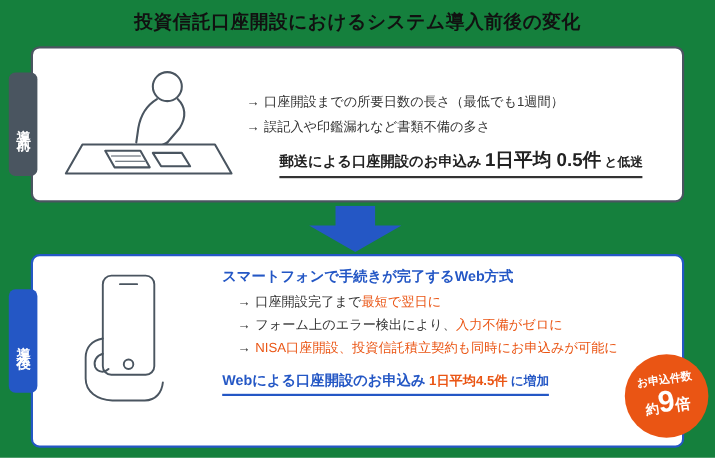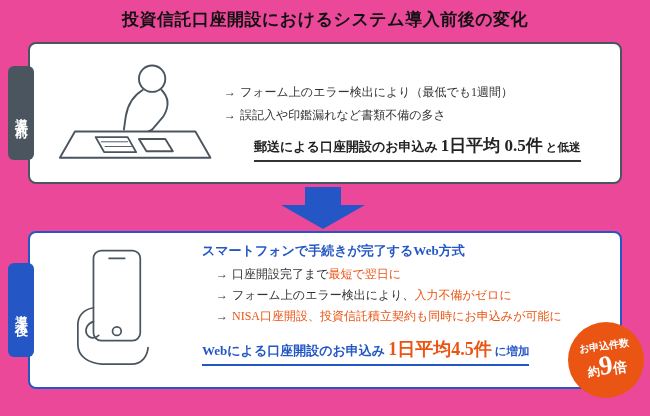--- a/index.html
+++ b/index.html
@@ -4,23 +4,22 @@
 <style>
   * { box-sizing: border-box; margin: 0; padding: 0; }
   body {
     font-family: "Liberation Sans", "DejaVu Sans", sans-serif;
     background: #ffffff;
   }
   .canvas {
     position: relative;
     width: 650px;
     height: 416px;
-    background: #ec4899;
+    background: #15803d;
     overflow: hidden;
-    font-family: Liberation Serif, serif;
   }
   .title {
     position: absolute;
     top: 8px; left: 0; width: 100%;
     text-align: center;
     font-size: 17px;
     font-weight: bold;
     color: #111111;
     letter-spacing: 0.5px;
   }
@@ -29,21 +28,21 @@
     left: 28px;
     width: 594px;
     background: #ffffff;
     border-radius: 8px;
   }
   .panel.before {
     top: 42px; height: 142px;
     border: 2px solid #4a5560;
   }
   .panel.after {
-    top: 231px; height: 158px;
+    top: 231px; height: 176px;
     border: 2px solid #2457c5;
   }
   .side-tab {
     position: absolute;
     left: 8px;
     width: 26px;
     height: 94px;
     border-radius: 6px;
     color: #ffffff;
     font-size: 13px;
@@ -74,21 +73,21 @@
     padding-bottom: 3px;
     white-space: nowrap;
   }
   .summary.dark { border-bottom: 2px solid #333333; }
   .summary.blue { border-bottom: 2px solid #2457c5; }
   .summary .pre  { font-size: 13px; font-weight: bold; }
   .summary .big  { font-size: 17px; font-weight: bold; margin: 0 3px; }
   .summary .post { font-size: 11.5px; font-weight: bold; }
   .summary.dark .pre, .summary.dark .post, .summary.dark .big { color: #222222; }
   .summary.blue .pre, .summary.blue .post { color: #2457c5; }
-  .summary.blue .big { color: #ea5514; font-size: 18px; }
+  .summary.blue .big { color: #ea5514; font-size: 12px; }
 
   .down-arrow {
     position: absolute;
     left: 281px; top: 187px;
     width: 84px; height: 42px;
     z-index: 2;
   }
   .badge {
     position: absolute;
     left: 568px; top: 322px;
@@ -124,21 +123,21 @@
         <path d="M 90 34 C 80 40, 74 50, 72 62 L 70 76"></path>
         <path d="M 110 34 C 118 42, 118 52, 112 62 L 100 76"></path>
         <path d="M 100 76 L 84 84 L 76 92"></path>
         <path d="M 18 78 L 146 78 L 162 106 L 2 106 Z" fill="#ffffff"></path>
         <path d="M 40 84 h 34 l 9 16 h -34 z" fill="#ffffff"></path>
         <path d="M 46 89 h 28 M 50 94 h 28" stroke-width="1"></path>
         <path d="M 86 86 h 28 l 8 13 h -28 z" fill="#ffffff"></path>
       </svg>
     </div>
     <div class="txt bullet" style="left:194px; top:40px;">
-      <span class="arrow">→</span><span>フォーム上のエラー検出により（最低でも1週間）</span>
+      <span class="arrow">→</span><span>口座開設までの所要日数の長さ（最低でも1週間）</span>
     </div>
     <div class="txt bullet" style="left:194px; top:63px;">
       <span class="arrow">→</span><span>誤記入や印鑑漏れなど書類不備の多さ</span>
     </div>
     <div class="txt" style="left:180px; top:90px;padding-left:44px;">
       <span class="summary dark">
         <span class="pre">郵送による口座開設のお申込み</span><span class="big">1日平均 0.5件</span><span class="post">と低迷</span>
       </span>
     </div>
   </div>

